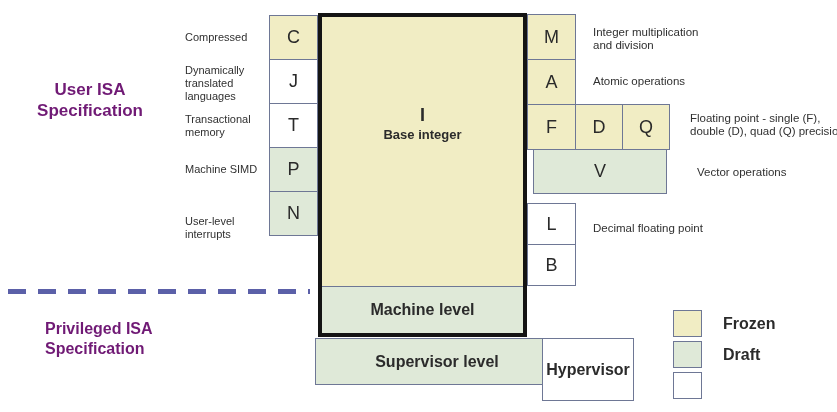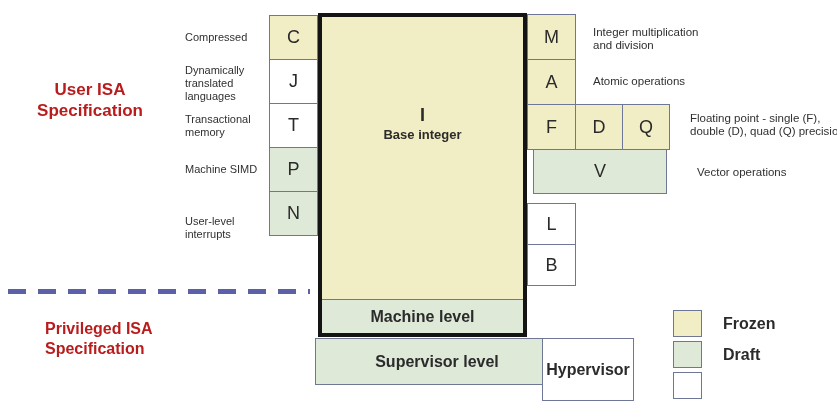--- a/index.html
+++ b/index.html
@@ -13,37 +13,37 @@
 
   .box{
     position:absolute; border:1px solid var(--box_border);
     display:flex; align-items:center; justify-content:center;
     font-size:18px; color:#2a2a2a;
   }
   .frozen{background:var(--frozen);}
   .draft{background:var(--draft);}
   .reserved{background:var(--reserved);}
 
-  .section-title{position:absolute; white-space:pre-line; font-weight:700; color:#b91c1c;}
+  .section-title{position:absolute; white-space:pre-line; font-weight:700; color:#701a75;}
   .title-user{left:20px; top:79px; width:140px; text-align:center; font-size:17px; line-height:21px;}
   .title-priv{left:45px; top:319px; width:150px; text-align:left; font-size:16px; line-height:20px;}
 
   .ann{position:absolute; font-size:11px; line-height:13px; white-space:pre-line; color:#303030;}
   .ann-left{left:185px; width:82px; text-align:left;}
   .ann-right{text-align:left; font-size:11.5px; line-height:13px;}
 
   .frame{
     position:absolute; left:318px; top:13px; width:209px; height:324px;
     border:4px solid var(--frame_border); display:flex; flex-direction:column;
   }
   .base-area{flex:1 1 auto; background:var(--frozen); text-align:center; padding-top:88px;}
   .base-letter{font-size:18px; line-height:20px; font-weight:600;}
   .base-label{font-size:13px; line-height:16px; font-weight:600; margin-top:2px;}
   .machine{
-    height:34px; background:var(--draft); border-top:1px solid var(--box_border);
+    height:47px; background:var(--draft); border-top:1px solid var(--box_border);
     display:flex; align-items:center; justify-content:center;
     font-size:16px; font-weight:600;
   }
   .priv-box{
     position:absolute; border:1px solid var(--box_border);
     display:flex; align-items:center; justify-content:center;
     font-size:16px; font-weight:600;
   }
 
   .dashed{
@@ -100,20 +100,21 @@
   <div class="box draft" style="left:533px; top:149px; width:134px; height:45px;">V</div>
   <div class="box reserved" style="left:527px; top:203px; width:49px; height:42px;">L</div>
   <div class="box reserved" style="left:527px; top:244px; width:49px; height:42px;">B</div>
 
   <div class="ann ann-right" style="left:593px; top:26px;  width:150px;">Integer multiplication
 and division</div>
   <div class="ann ann-right" style="left:593px; top:75px;  width:150px;">Atomic operations</div>
   <div class="ann ann-right" style="left:690px; top:112px; width:160px;">Floating point - single (F),
 double (D), quad (Q) precision</div>
   <div class="ann ann-right" style="left:697px; top:166px; width:120px;">Vector operations</div>
+  <div class="ann ann-right" style="left:593px; top:222px; width:150px;">Decimal floating point</div>
 
   <div class="legend-swatch frozen" style="top:310px;"></div>
   <div class="legend-label" style="top:310px;">Frozen</div>
   <div class="legend-swatch draft" style="top:341px;"></div>
   <div class="legend-label" style="top:341px;">Draft</div>
   <div class="legend-swatch reserved" style="top:372px;"></div>
 
 </div>
 
 </body></html>

